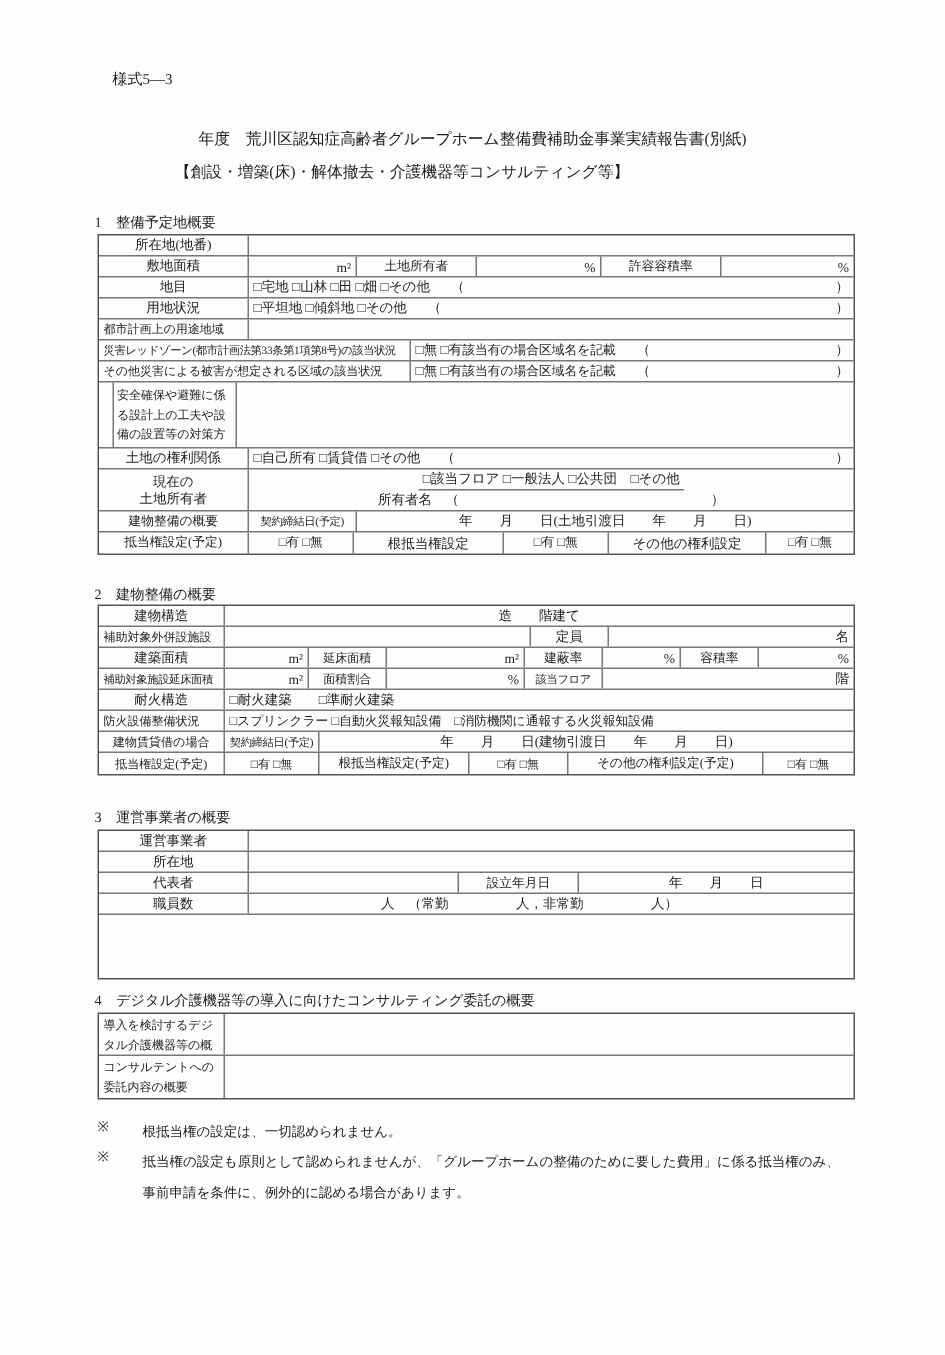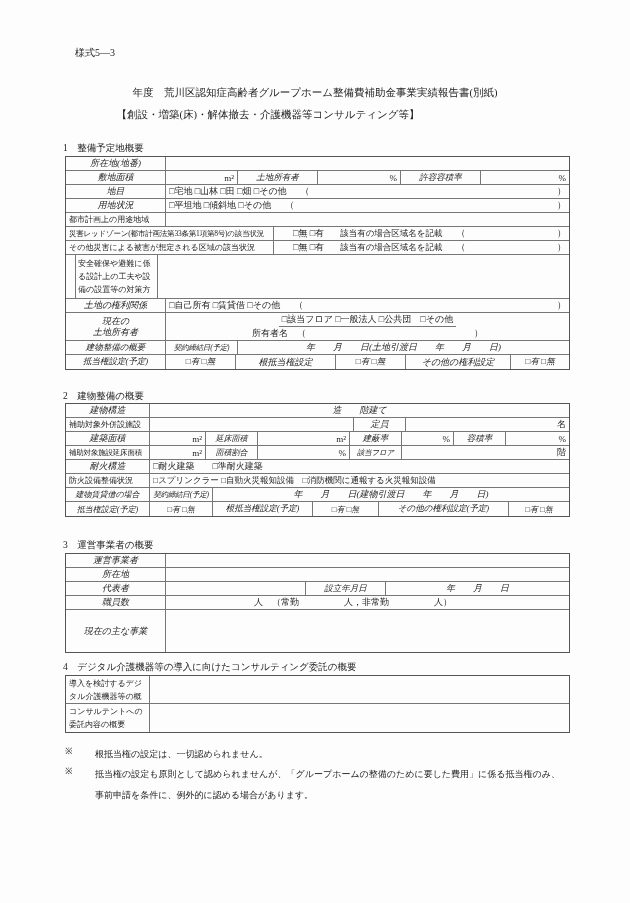--- a/index.html
+++ b/index.html
@@ -18,29 +18,29 @@
   .title1 { left:0; top:86px; width:630px; text-align:center; font-size:10.5px; }
   .title2 { left:0; top:108px; width:504px; text-align:center; font-size:10.5px;padding-left:32px; }
   .shead { left:63px; font-size:9.5px; }
   .tbl { position:absolute; border:1px solid #555; background:#fdfdfd; }
   .row { display:flex; height:14px; border-bottom:1px solid #777; }
   .row:last-child { border-bottom:none; }
   .c { border-right:1px solid #777; display:flex; align-items:center;
        padding:0 3px; font-size:9px; white-space:nowrap; overflow:hidden; }
   .c:last-child { border-right:none; }
   .fill { flex:1; }
-  .lab { justify-content:center; text-align:center;font-style:italic; }
+  .lab { justify-content:center; text-align:center; }
   .ll { justify-content:flex-start; }
   .unit { justify-content:flex-end; }
   .fs85 { font-size:8.5px; }
   .fs8 { font-size:8px; }
   .fs75 { font-size:7.5px; letter-spacing:-0.2px; }
   .po { margin-left:14px; }
   .pc { margin-left:auto; }
-  .gap16 { margin-left:16px; }
+  .gap16 { }
   .twolines { flex-direction:column; justify-content:center; line-height:11px; }
   .subcol { display:flex; flex-direction:column; padding:0; }
   .subrow { display:flex; align-items:center; height:14px; padding:0 3px; font-size:9px; white-space:nowrap; }
   .subrow.bb { border-bottom:1px solid #777; height:14px; }
   .wraplab { white-space:normal; line-height:13px; align-items:flex-start; padding-top:1px; }
   .note { position:absolute; left:65px; display:flex; font-size:9px; }
   .note .mk { width:30px; flex:none; }
   .note p { width:472px; line-height:21px; }
 </style>
 </head>
@@ -215,21 +215,20 @@
       <div class="c lab" style="width:100px">代表者</div>
       <div class="c" style="width:140px"></div>
       <div class="c lab fs85" style="width:80px">設立年月日</div>
       <div class="c lab fill">年　　月　　日</div>
     </div>
     <div class="row">
       <div class="c lab" style="width:100px">職員数</div>
       <div class="c fill" style="padding-left:88px">人　（常勤　　　　　人，非常勤　　　　　人）</div>
     </div>
     <div class="row" style="height:42px">
-      <div class="c lab" style="width:100px">現在の主な事業</div>
       <div class="c fill"></div>
     </div>
   </div>
 
   <div class="abs shead" style="top:661px">4　デジタル介護機器等の導入に向けたコンサルティング委託の概要</div>
 
   <div class="tbl" style="left:65px; top:675px; width:505px;">
     <div class="row" style="height:28px">
       <div class="c ll fs8 wraplab" style="width:84px">導入を検討するデジタル介護機器等の概要</div>
       <div class="c fill"></div>

